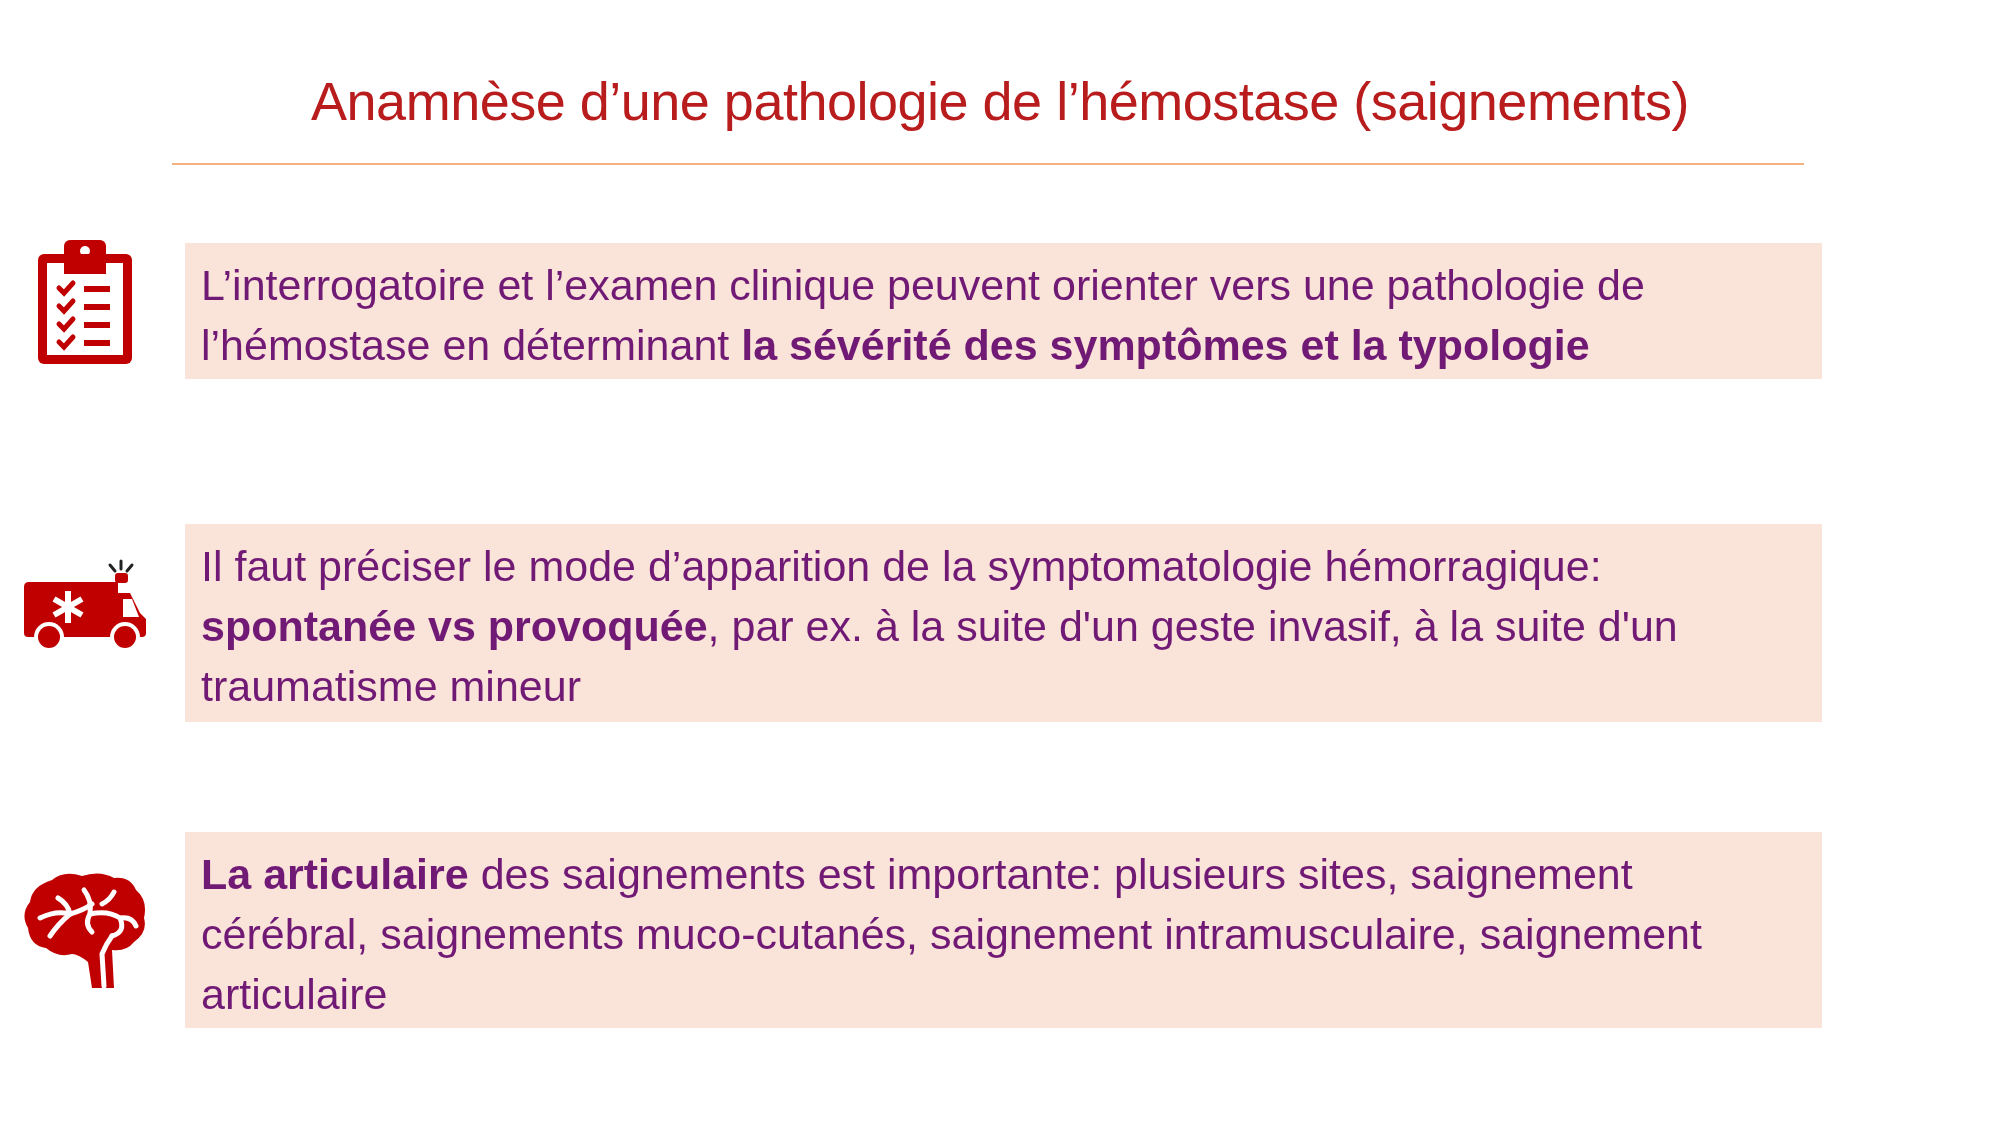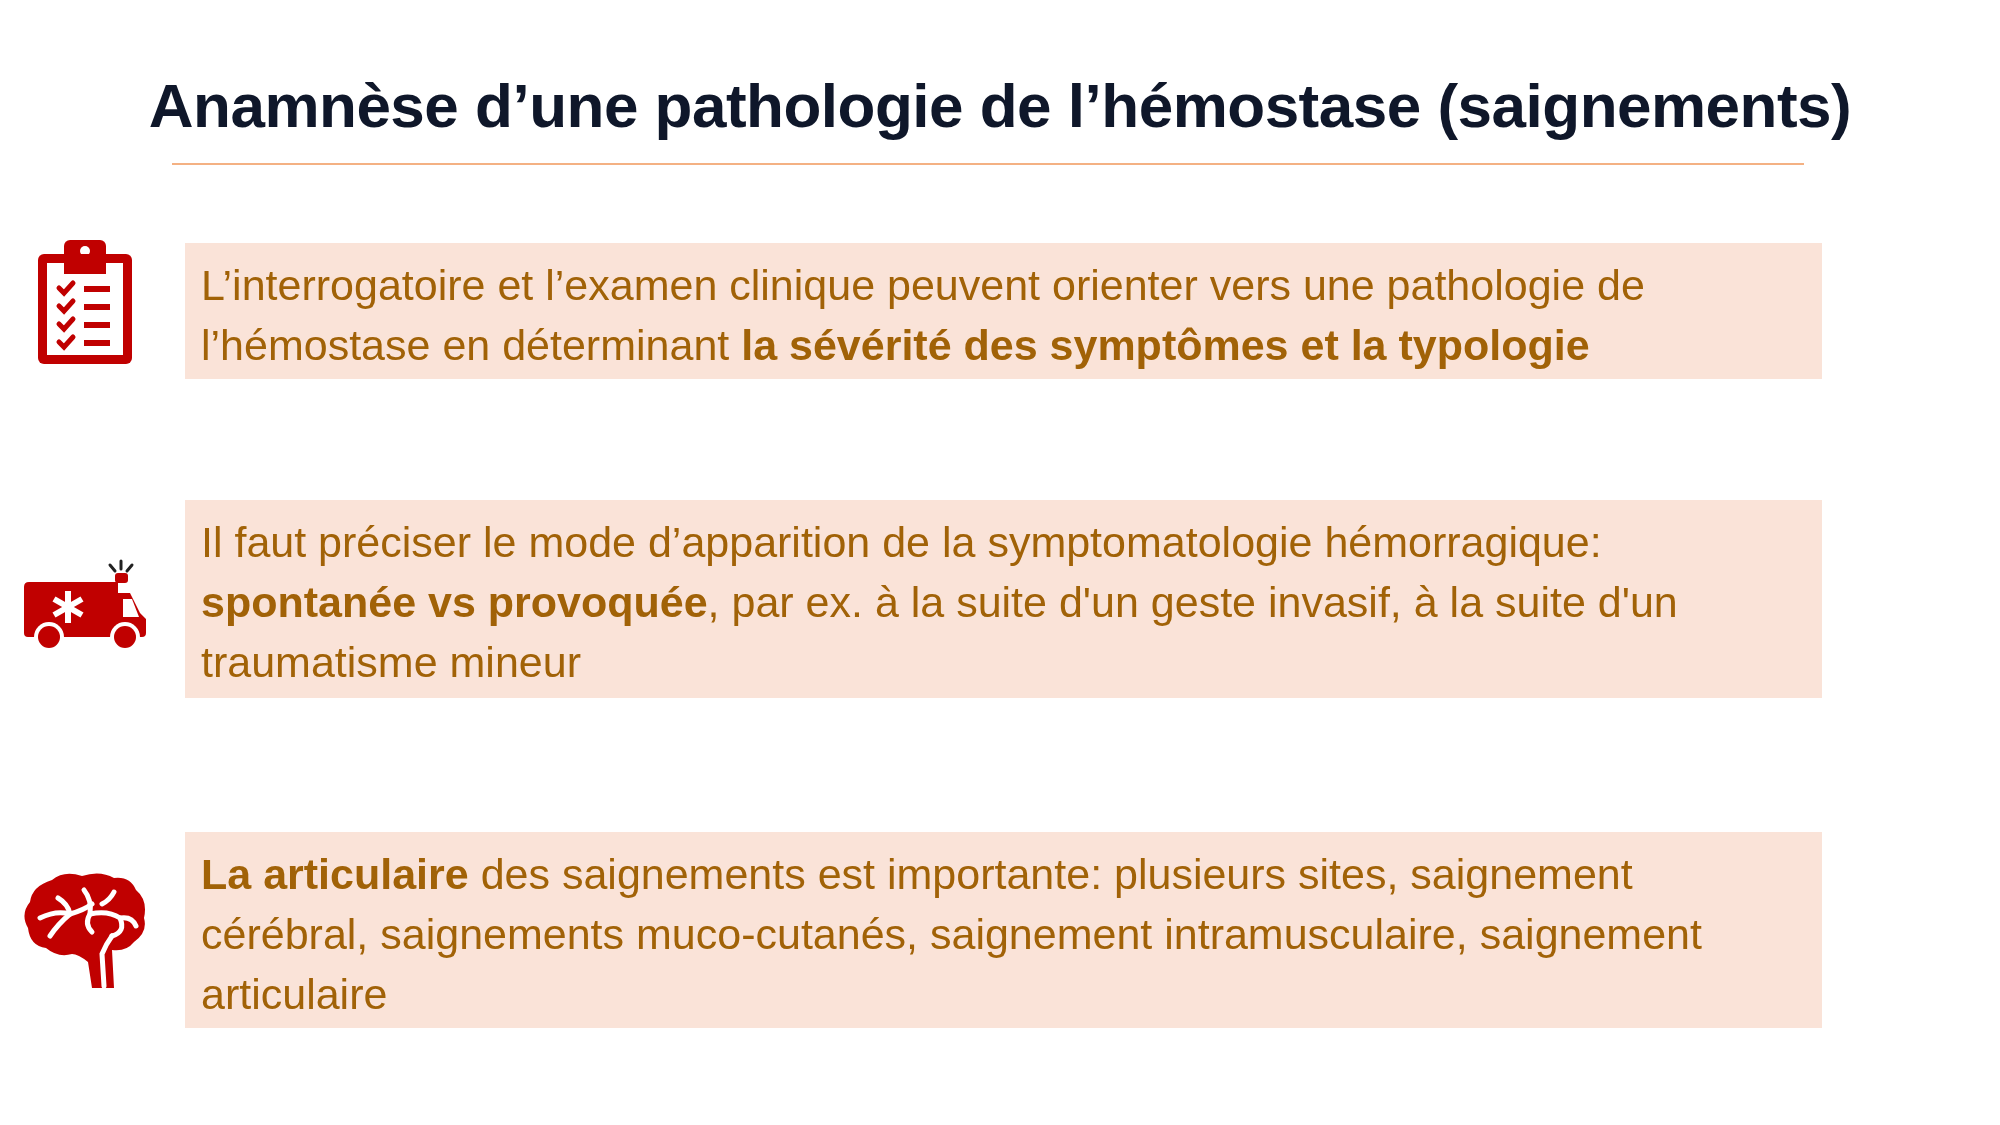--- a/index.html
+++ b/index.html
@@ -1,27 +1,27 @@
 <!DOCTYPE html>
 <html><head>
 <meta charset="utf-8">
 <style>
   html, body { margin:0; padding:0; background:#ffffff; }
   body { width:2000px; height:1125px; position:relative; overflow:hidden;
          font-family:"Liberation Sans", sans-serif; color:#0e1f4d; }
   .title { position:absolute; left:0; width:2000px; top:70px; text-align:center;
-           font-size:62px; font-weight:bold; color:#0f172a; letter-spacing:-0.5px; }
+           font-size:54px; font-weight:normal; color:#b91c1c; letter-spacing:-0.5px; }
   .rule { position:absolute; left:172px; top:163px; width:1632px; height:2px; background:#f4b183; }
   .icon { position:absolute; }
   .box { position:absolute; left:185px; width:1637px; background:#fae3d8;
          box-sizing:border-box; padding:12px 16px 0 16px;
-         font-size:43px; line-height:60px; color:#a16207; }
+         font-size:43px; line-height:60px; color:#701a75; }
   .box b { font-weight:bold; }
   #b1 { top:243px; height:136px; }
-  #b2 { top:500px; height:198px; }
+  #b2 { top:524px; height:198px; }
   #b3 { top:832px; height:196px; }
 </style>
 </head>
 <body>
 
 <div class="title">Anamnèse d’une pathologie de l’hémostase (saignements)</div>
 <div class="rule"></div>
 
 <svg class="icon" style="left:36px;top:240px" width="98" height="126" viewBox="0 0 98 126">
   <rect x="2" y="14" width="94" height="110" rx="6" fill="#c00000"></rect>

